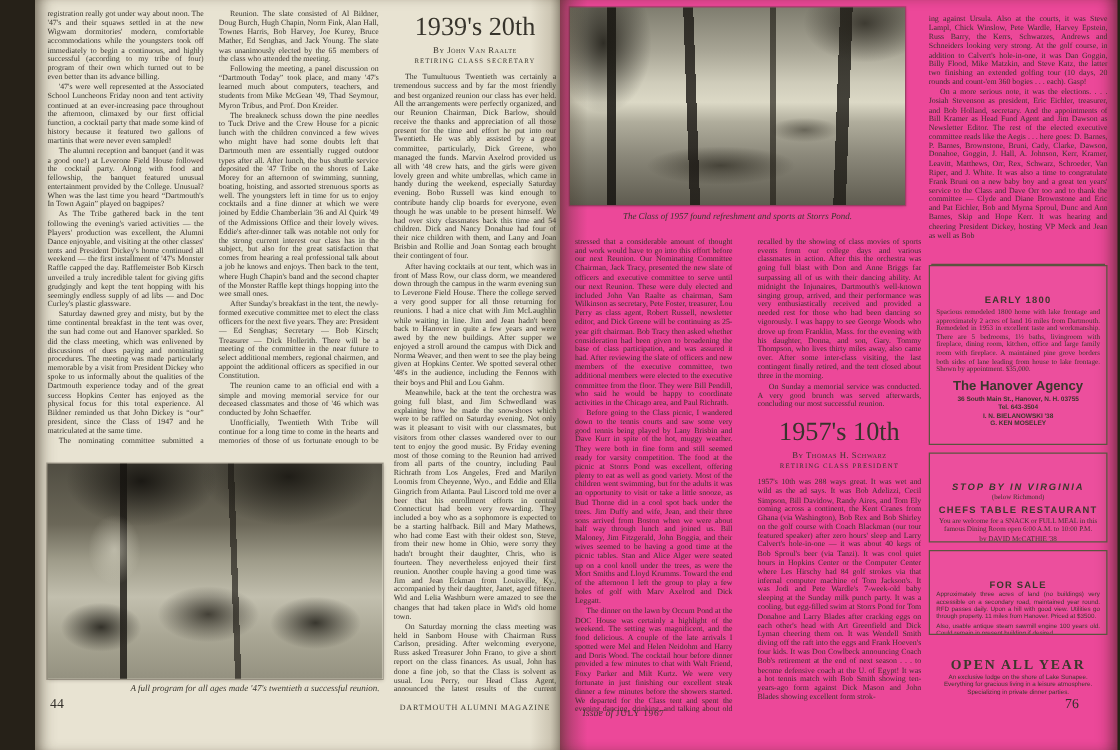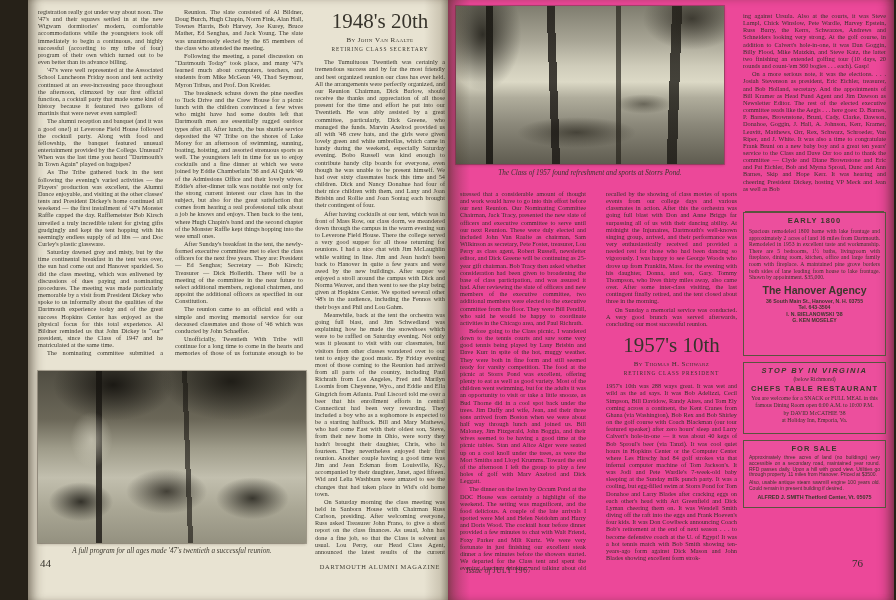--- a/index.html
+++ b/index.html
@@ -21,21 +21,21 @@
   .art-title{font-size:21px;line-height:22px;font-weight:400;margin:0 0 5px 0;font-family:"Liberation Serif",serif;}
   .art-by{font-size:7px;letter-spacing:.4px;font-variant:small-caps;margin:0 0 2px 0;}
   .art-role{font-size:5.4px;letter-spacing:.9px;margin:0;}
   .photo{position:absolute;box-shadow:0 0 0 1px rgba(60,52,40,.35), 0 1px 3px rgba(40,30,15,.3);}
   .caption{position:absolute;text-align:center;font-style:italic;font-size:7.2px;color:#3a372e;}
   .pageno{position:absolute;font-size:11px;font-weight:normal;color:#33302a;}
   .footer-mag{position:absolute;font-size:6.4px;letter-spacing:.7px;text-align:center;color:#3d3a30;}
   .footer-issue{position:absolute;font-size:8px;color:#3d3a30;}
   .footer-issue .pre{font-style:italic;}
   .footer-issue .date{letter-spacing:.6px;font-size:7.4px;}
-  .ad{position:absolute;left:295px;width:143px;border:1px solid #5a543f;padding:2px 5px;box-sizing:border-box;text-align:center;color:#3b382c;overflow:hidden;background:rgba(255,255,255,.04);}
+  .ad{position:absolute;left:295px;width:143px;border:1px solid #5a543f;padding:21px 5px;box-sizing:border-box;text-align:center;color:#3b382c;overflow:hidden;background:rgba(255,255,255,.04);}
   .ad-dbl{box-shadow:0 -3px 0 -2px #5a543f;}
   .ad-title-sans{font-family:"Liberation Sans",sans-serif;font-weight:bold;font-size:7.5px;letter-spacing:1px;margin:1px 0 3px 0;}
   .ad-title-italic{font-family:"Liberation Sans",sans-serif;font-weight:bold;font-style:italic;font-size:7.5px;letter-spacing:1.5px;margin:1px 0 1px 0;}
   .ad-sub{font-size:5.6px;margin:0 0 2px 0;}
   .ad-body{font-size:5.7px;line-height:6.6px;text-align:justify;margin:0 0 3px 0;}
   .ad-body-c{font-size:5.7px;line-height:6.6px;text-align:center;margin:0 0 2px 0;}
   .ad-agency{font-family:"Liberation Sans",sans-serif;font-weight:bold;font-size:10.5px;margin:2px 0 2px 0;}
   .ad-small-b{font-family:"Liberation Sans",sans-serif;font-weight:bold;font-size:5.2px;line-height:6.4px;margin:0;}
   .ad-serif-title{font-size:11px;font-weight:bold;letter-spacing:1.5px;margin:1px 0 2px 0;}
   .ad-stone{font-size:7.5px;font-weight:bold;letter-spacing:1px;margin:1px 0 1px 0;}
@@ -83,34 +83,34 @@
         <p class="para">Reunion. The slate consisted of Al Bildner, Doug Burch, Hugh Chapin, Norm Fink, Alan Hall, Townes Harris, Bob Harvey, Joe Kurey, Bruce Mather, Ed Senghas, and Jack Young. The slate was unanimously elected by the 65 members of the class who attended the meeting.</p>
         <p class="para">Following the meeting, a panel discussion on “Dartmouth Today” took place, and many '47's learned much about computers, teachers, and students from Mike McGean '49, Thad Seymour, Myron Tribus, and Prof. Don Kreider.</p>
         <p class="para">The breakneck schuss down the pine needles to Tuck Drive and the Crew House for a picnic lunch with the children convinced a few wives who might have had some doubts left that Dartmouth men are essentially rugged outdoor types after all. After lunch, the bus shuttle service deposited the '47 Tribe on the shores of Lake Morey for an afternoon of swimming, sunning, boating, hoisting, and assorted strenuous sports as well. The youngsters left in time for us to enjoy cocktails and a fine dinner at which we were joined by Eddie Chamberlain '36 and Al Quirk '49 of the Admissions Office and their lovely wives. Eddie's after-dinner talk was notable not only for the strong current interest our class has in the subject, but also for the great satisfaction that comes from hearing a real professional talk about a job he knows and enjoys. Then back to the tent, where Hugh Chapin's band and the second chapter of the Monster Raffle kept things hopping into the wee small ones.</p>
         <p class="para">After Sunday's breakfast in the tent, the newly-formed executive committee met to elect the class officers for the next five years. They are: President — Ed Senghas; Secretary — Bob Kirsch; Treasurer — Dick Hollerith. There will be a meeting of the committee in the near future to select additional members, regional chairmen, and appoint the additional officers as specified in our Constitution.</p>
         <p class="para">The reunion came to an official end with a simple and moving memorial service for our deceased classmates and those of '46 which was conducted by John Schaeffer.</p>
         <p class="para">Unofficially, Twentieth With Tribe will continue for a long time to come in the hearts and memories of those of us fortunate enough to be able to attend. It was interesting, worthwhile, and — most of all — fun.</p>
       </div>
 
     <div class="col" style="left:287px;top:8px;width:130px;height:547px;">
       <div class="art-head">
-        <h2 class="art-title">1948's 20th</h2>
+        <h2 class="art-title">1939's 20th</h2>
         <p class="art-by">By John Van Raalte</p>
         <p class="art-role">RETIRING CLASS SECRETARY</p>
       </div>
       <div>
           <p class="para">The Tumultuous Twentieth was certainly a tremendous success and by far the most friendly and best organized reunion our class has ever held. All the arrangements were perfectly organized, and our Reunion Chairman, Dick Barlow, should receive the thanks and appreciation of all those present for the time and effort he put into our Twentieth. He was ably assisted by a great committee, particularly, Dick Greene, who managed the funds. Marvin Axelrod provided us all with '48 crew hats, and the girls were given lovely green and white umbrellas, which came in handy during the weekend, especially Saturday evening. Bobo Russell was kind enough to contribute handy clip boards for everyone, even though he was unable to be present himself. We had over sixty classmates back this time and 54 children. Dick and Nancy Donahue had four of their nice children with them, and Lany and Joan Brisbin and Rollie and Joan Sontag each brought their contingent of four.</p>
           <p class="para">After having cocktails at our tent, which was in front of Mass Row, our class dorm, we meandered down through the campus in the warm evening sun to Leverone Field House. There the college served a very good supper for all those returning for reunions. I had a nice chat with Jim McLaughlin while waiting in line. Jim and Jean hadn't been back to Hanover in quite a few years and were awed by the new buildings. After supper we enjoyed a stroll around the campus with Dick and Norma Weaver, and then went to see the play being given at Hopkins Center. We spotted several other '48's in the audience, including the Fennos with their boys and Phil and Lou Gahm.</p>
           <p class="para">Meanwhile, back at the tent the orchestra was going full blast, and Jim Schwedland was explaining how he made the snowshoes which were to be raffled on Saturday evening. Not only was it pleasant to visit with our classmates, but visitors from other classes wandered over to our tent to enjoy the good music. By Friday evening most of those coming to the Reunion had arrived from all parts of the country, including Paul Richrath from Los Angeles, Fred and Marilyn Loomis from Cheyenne, Wyo., and Eddie and Ella Gingrich from Atlanta. Paul Liscord told me over a beer that his enrollment efforts in central Connecticut had been very rewarding. They included a boy who as a sophomore is expected to be a starting halfback. Bill and Mary Mathews, who had come East with their oldest son, Steve, from their new home in Ohio, were sorry they hadn't brought their daughter, Chris, who is fourteen. They nevertheless enjoyed their first reunion. Another couple having a good time was Jim and Jean Eckman from Louisville, Ky., accompanied by their daughter, Janet, aged fifteen. Wid and Lelia Washburn were amazed to see the changes that had taken place in Wid's old home town.</p>
           <p class="para">On Saturday morning the class meeting was held in Sanborn House with Chairman Russ Carlson, presiding. After welcoming everyone, Russ asked Treasurer John Frano, to give a short report on the class finances. As usual, John has done a fine job, so that the Class is solvent as usual. Lou Perry, our Head Class Agent, announced the latest results of the current campaign. He optimistically stated that we should surpass our goal, if our progress continued as it had in the last couple of weeks. Dick Greene then proceeded to give a short explanation of our aims for the 25-year gift program and</p>
         </div>
     </div>
 
     <div class="photo photo-picnic" style="left:10px;top:371px;width:268px;height:172px;"></div>
-    <div class="caption" style="left:2px;top:547px;width:284px;">A full program for all ages made '47's twentieth a successful reunion.</div>
+    <div class="caption" style="left:2px;top:547px;width:284px;padding-left:32px;">A full program for all ages made '47's twentieth a successful reunion.</div>
 
     <div class="pageno" style="left:12px;top:557px;">44</div>
     <div class="footer-mag" style="left:278px;top:563px;width:148px;">DARTMOUTH ALUMNI MAGAZINE</div>
   </div>
 
   <div class="page page-right">
     <div class="photo photo-storrs" style="left:8px;top:6px;width:268px;height:158px;"></div>
     <div class="caption" style="left:0px;top:169px;width:284px;">The Class of 1957 found refreshment and sports at Storrs Pond.</div>
 
     <div class="col first-flush" style="left:12px;top:190px;width:126px;height:380px;">
@@ -158,20 +158,27 @@
       <p class="ad-body-c" style="margin:0;">at Holiday Inn, Emporia, Va.</p>
     </div>
 
     <div class="ad" style="top:440px;height:68px;">
       <p class="ad-title-sans" style="margin-bottom:2px;">FOR SALE</p>
       <p class="ad-body" style="font-family:'Liberation Sans',sans-serif;font-size:5px;line-height:5.8px;margin-bottom:2px;">Approximately three acres of land (no buildings) very accessible on a secondary road, maintained year round. RFD passes daily. Upon a hill with good view. Utilities go through property. 11 miles from Hanover. Priced at $3500.</p>
       <p class="ad-body" style="font-family:'Liberation Sans',sans-serif;font-size:5px;line-height:5.8px;margin-bottom:2px;">Also, usable antique steam sawmill engine 100 years old. Could remain in present building if desired.</p>
       <p class="ad-contact">ALFRED J. SMITH  Thetford Center, Vt. 05075</p>
     </div>
 
+    <div class="ad" style="top:504px;height:52px;border:none;background:none;">
+      <p class="ad-serif-title">OPEN ALL YEAR</p>
+      <p class="ad-body-c" style="font-family:'Liberation Sans',sans-serif;font-size:5px;line-height:5.8px;">An exclusive lodge on the shore of Lake Sunapee. Everything for gracious living in a leisure atmosphere. Specializing in private dinner parties.</p>
+      <p class="ad-stone">STONE END</p>
+      <p class="ad-stone-line">Mrs. Ruth Gallup      Sunapee, N. H.</p>
+
+    </div>
 
     <div class="footer-issue" style="left:18px;top:566px;">
       <span class="pre">Issue of</span>
       <span class="date">JULY 1967</span>
     </div>
     <div class="pageno" style="left:404px;top:557px;">76</div>
   </div>
 
   <div class="fold"></div>
 </div>

